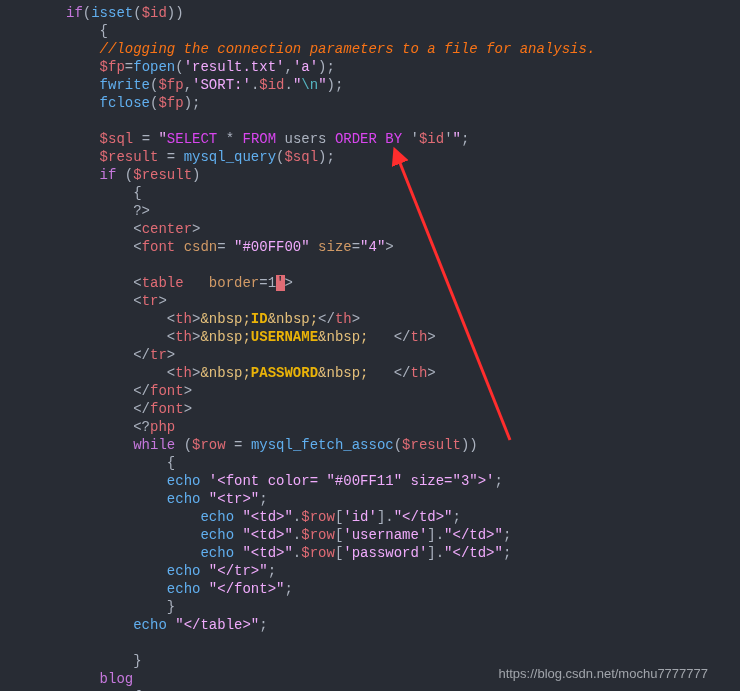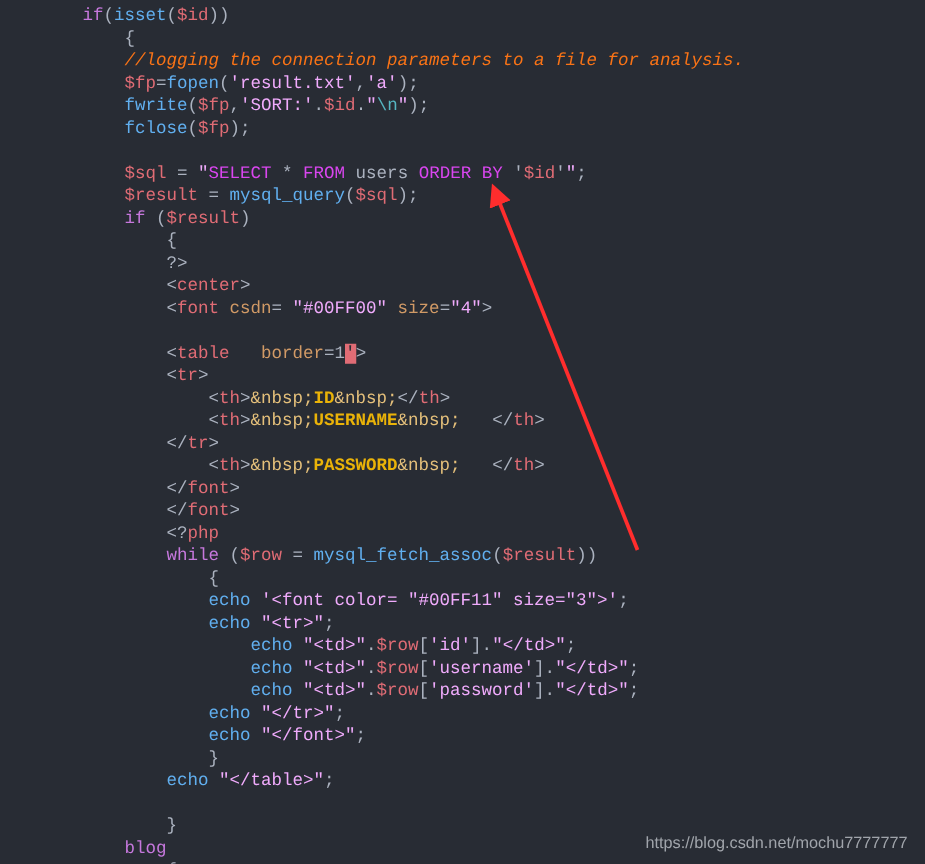--- a/index.html
+++ b/index.html
@@ -50,21 +50,21 @@
   .white { color: #eab308; font-weight: bold; }
   .arrow {
     position: absolute;
     pointer-events: none;
     top: 140px;
     left: 350px;
   }
   .watermark {
     position: absolute;
     bottom: 8px;
-    right: 14px;
+    right: 32px;
     color: #aeb2b8;
     font-size: 13px;
     opacity: 0.9;
     font-family: Arial, sans-serif;
   }
 </style>
 </head>
 <body>
 
 <div class="editor">

